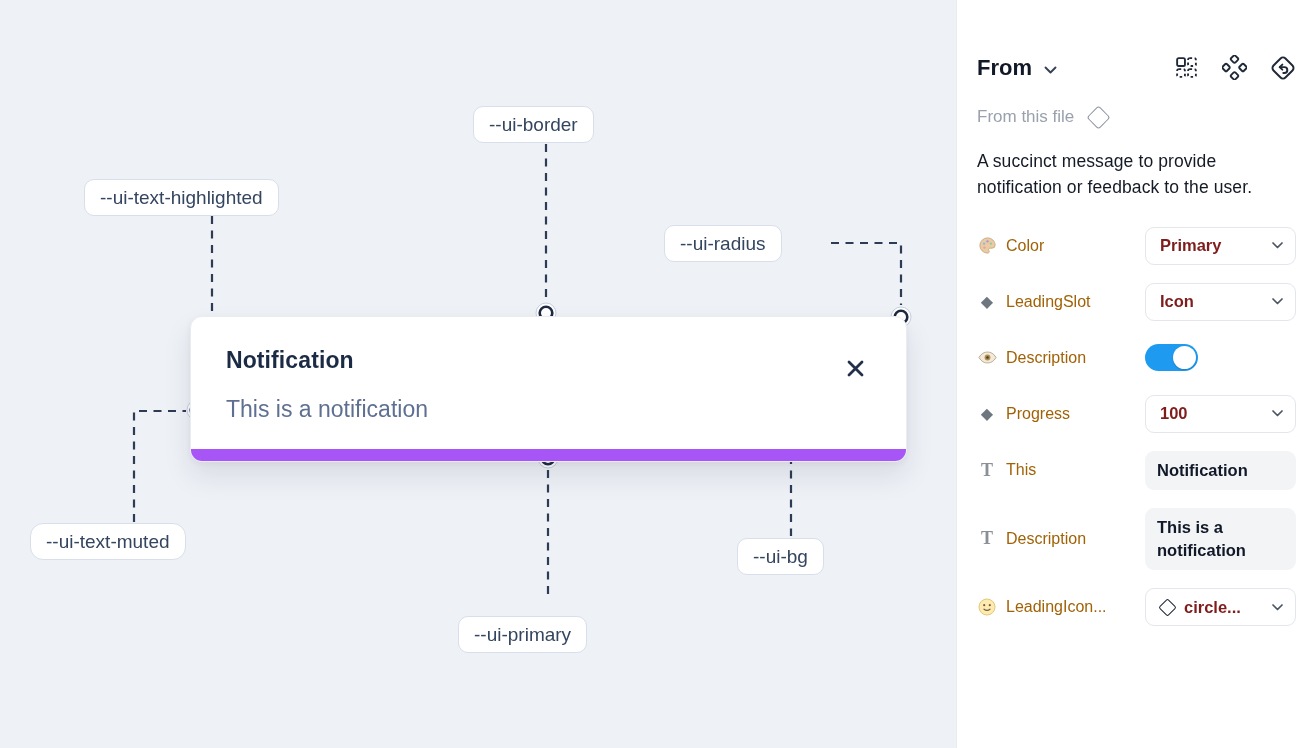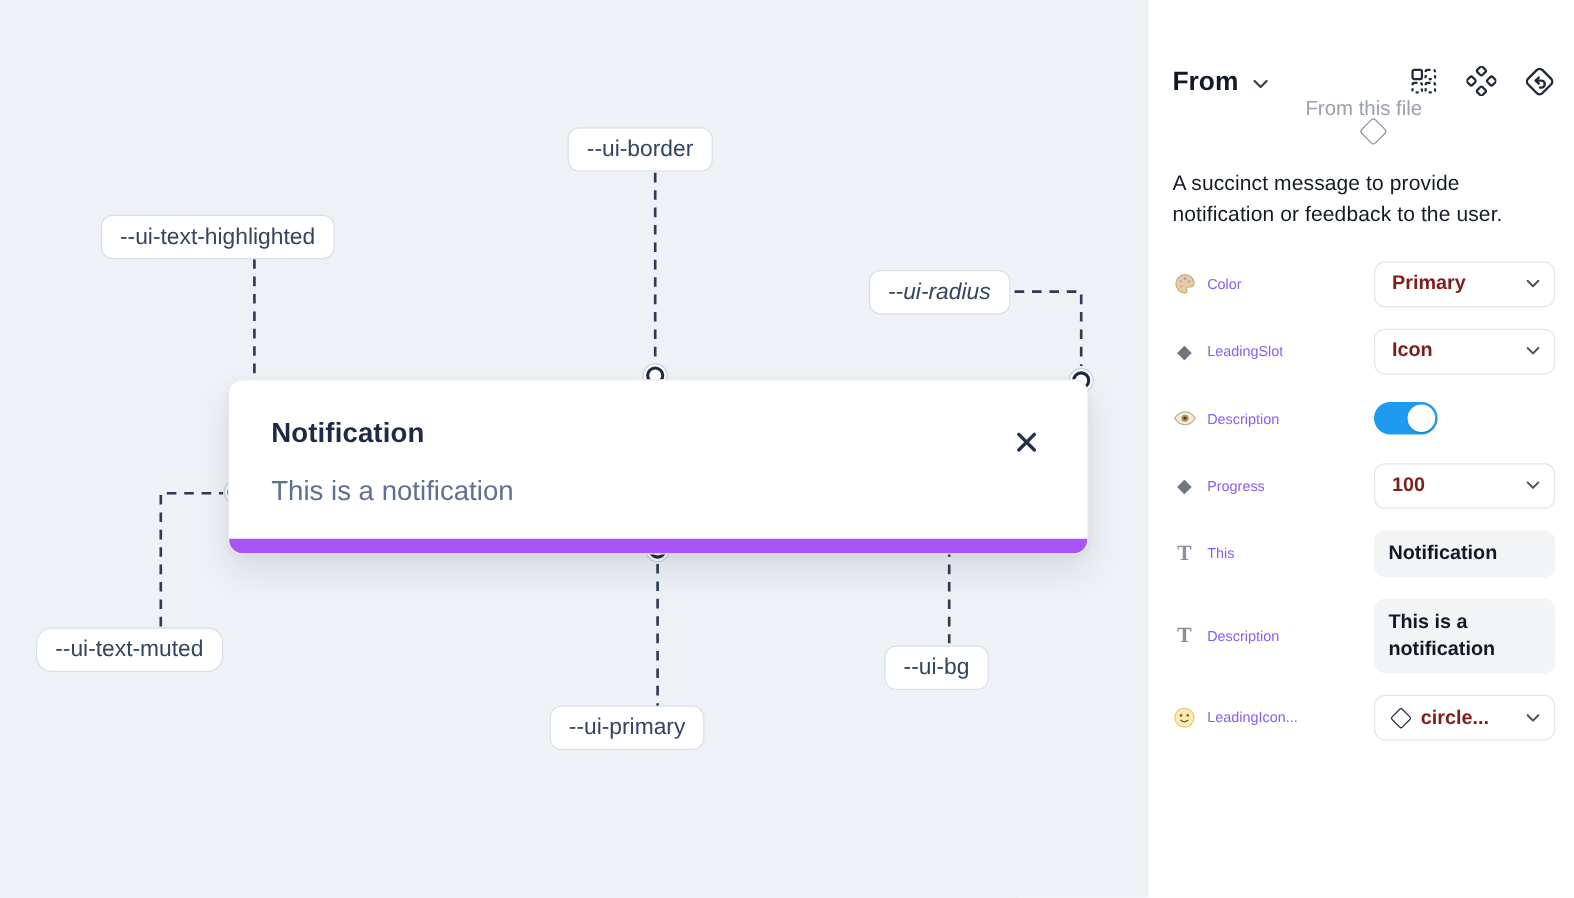--- a/index.html
+++ b/index.html
@@ -54,39 +54,39 @@
     border-radius:10px;
     padding:4px 15px;
     font-size:19px;
     font-weight:500;
     color:#34455f;
     white-space:nowrap;
     line-height:27px;
   }
   #pill-text-highlighted { left:84px;  top:179px; }
   #pill-border           { left:473px; top:106px; }
-  #pill-radius           { left:724px; top:225px;font-style:italic; }
+  #pill-radius           { left:664px; top:225px; }
   #pill-text-muted       { left:30px;  top:523px;border-radius:13px; }
-  #pill-primary          { left:458px; top:588px; }
+  #pill-primary          { left:458px; top:616px; }
   #pill-bg               { left:737px; top:538px; }
 
   
   .panel {
     width:356px; height:748px;
     background:#ffffff;
     border-left:1px solid #e8ecf1;
     padding:54px 16px 0 20px;
   }
   .panel-header { display:flex; align-items:center; }
   .panel-title { font-size:22px; font-weight:700; color:#111827; }
   .panel-title-chevron { margin-left:12px; margin-top:4px; cursor:pointer; display:inline-flex; }
   .header-icons { margin-left:auto; display:flex; gap:21px; align-items:center; }
   .header-icons .hicon { width:27px; height:27px; display:flex; align-items:center; justify-content:center; cursor:pointer; }
 
-  .source-row { display:flex; align-items:center; color:#9aa1ad; font-size:17px;flex-direction:column; }
+  .source-row { display:flex; align-items:center; margin-top:26px; color:#9aa1ad; font-size:17px; }
   .source-diamond {
     width:17px; height:17px; margin-left:16px;
     border:1.8px solid #8d949f; border-radius:3px;
     transform:rotate(45deg);
   }
 
   .panel-desc {
     margin-top:22px;
     font-size:17.5px; line-height:1.48; color:#141a26;
     letter-spacing:.1px;
@@ -98,21 +98,21 @@
     display:grid;
     grid-template-columns:1fr 151px;
     align-items:center;
     min-height:38px;
   }
   .prop-label { display:flex; align-items:center; gap:9px; min-width:0; }
   .p-icon { width:20px; display:inline-flex; justify-content:center; flex:0 0 auto; }
   .p-icon.diamond { color:#6e7680; font-size:16px; }
   .p-icon.ttype { font-family:"Liberation Serif", serif; font-weight:700; font-size:18px; color:#8a8f98; }
   .p-text {
-    font-size:12px; color:#8b5cf6;
+    font-size:16px; color:#a16207;
     white-space:nowrap; overflow:hidden; text-overflow:ellipsis;
   }
 
   .select {
     height:38px; width:151px;
     background:#ffffff;
     border:1px solid #e3e6ec;
     border-radius:9px;
     display:flex; align-items:center;
     padding:0 12px 0 14px;

